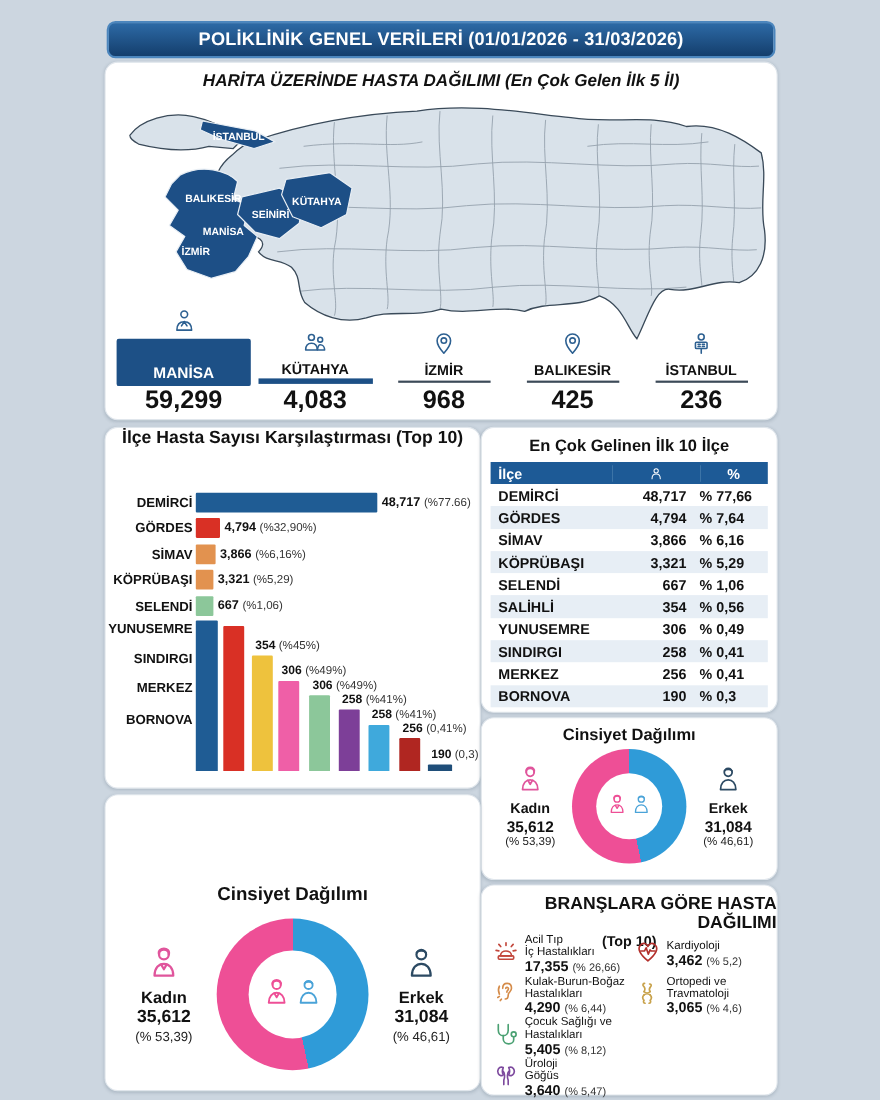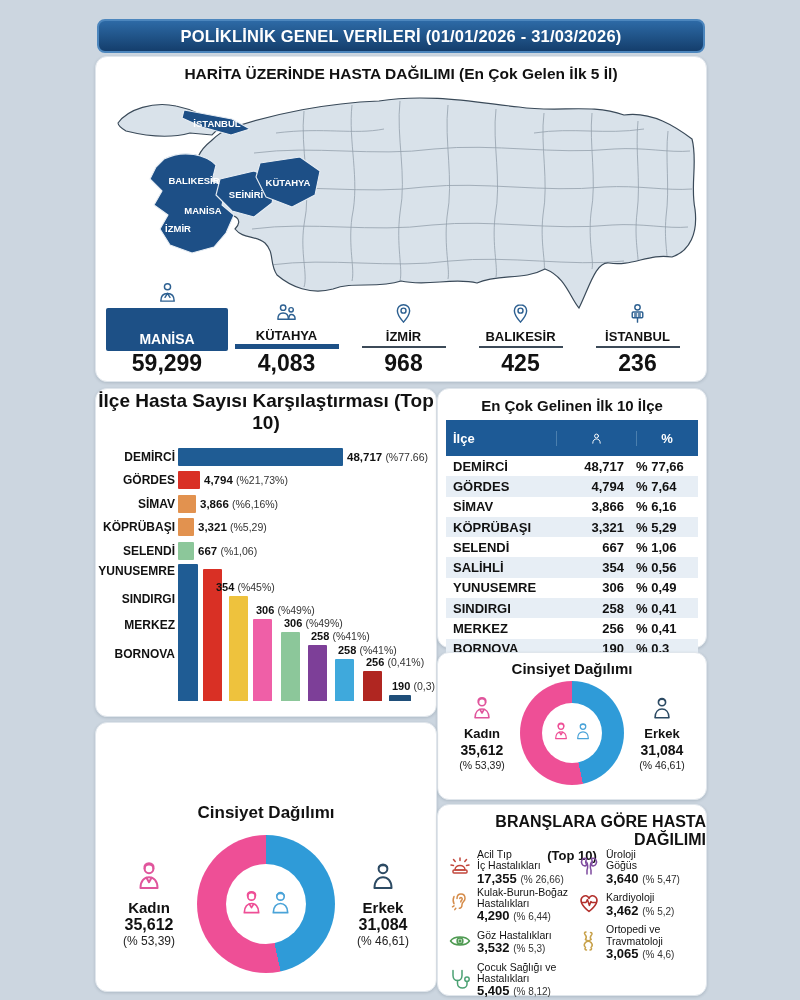--- a/index.html
+++ b/index.html
@@ -3,49 +3,49 @@
 <meta charset="utf-8">
 <style>
   html,body{margin:0;padding:0;}
   body{width:800px;height:1000px;background:#ccd6e0;font-family:"Liberation Sans",sans-serif;position:relative;overflow:hidden;color:#111;}
   .canvas{position:absolute;inset:0;}
   .card{position:absolute;background:#fff;border:1px solid #e0e6ec;border-radius:12px;box-shadow:0 1px 3px rgba(40,60,80,.18);}
   
   .header{position:absolute;left:97px;top:19px;width:604px;height:30px;background:linear-gradient(180deg,#2d6aa6,#143e6c);border:2px solid #4c86bd;border-radius:8px;display:flex;align-items:center;justify-content:center;color:#fff;font-weight:bold;font-size:16.5px;letter-spacing:.2px;}
   
   #map-card{left:95px;top:56px;width:610px;height:324px;}
-  .map-title{text-align:center;font-weight:bold;font-size:15.5px;margin-top:8px;}
+  .map-title{text-align:center;font-weight:bold;font-size:15.5px;margin-top:8px;font-style:italic;}
   #turkey{position:absolute;left:8px;top:26px;width:594px;height:240px;}
   #city-stats{position:absolute;left:10px;bottom:6px;width:590px;display:flex;align-items:flex-end;}
   .city-stat{display:flex;flex-direction:column;align-items:center;flex:1;}
   .city-stat svg{width:23px;height:23px;}
   .city-num{font-size:23px;font-weight:bold;line-height:1.05;}
   .manisa-box{width:122px;height:43px;background:#1d5086;border-radius:2px;display:flex;align-items:flex-end;justify-content:center;padding-bottom:4px;color:#fff;font-weight:bold;font-size:14px;box-sizing:border-box;}
   .city-label{font-weight:bold;font-size:13px;}
   .ul-thick{width:104px;height:5px;background:#1d5086;margin:1px 0 2px;}
   .ul-thin{width:84px;height:2px;background:#3c4a58;margin:2px 0 3px;}
   
   #left-chart-card{left:95px;top:388px;width:340px;height:327px;}
   .lc-title{font-size:15px;font-weight:bold;text-align:center;margin-top:9px;}
-  .lc-sub{font-size:19px;font-weight:bold;text-align:center;margin-top:1px;}
+  .lc-sub{font-size:16px;font-weight:bold;text-align:center;margin-top:1px;}
   #hbars{position:absolute;left:0;top:56px;width:100%;}
   .hrow{display:flex;align-items:center;height:23.5px;}
   .hlabel{width:79px;text-align:right;font-size:12px;font-weight:bold;flex:none;}
   .hbar{height:18px;margin-left:3px;flex:none;border-radius:1px;}
   .hval{margin-left:4px;font-size:11.5px;font-weight:bold;white-space:nowrap;}
   .pct{font-weight:normal;font-size:10.5px;color:#333;}
   #vchart{position:absolute;left:0;top:172px;width:100%;height:140px;}
   .vlabel{position:absolute;width:79px;text-align:right;font-size:12px;font-weight:bold;}
   .vbar{position:absolute;bottom:0;border-radius:1px 1px 0 0;}
   .vval{position:absolute;font-size:11px;font-weight:bold;white-space:nowrap;}
   
   #table-card{left:437px;top:388px;width:268px;height:258px;}
   .tc-title{font-size:15px;font-weight:bold;text-align:center;margin-top:8px;}
   #ilce-table{position:absolute;left:8px;right:8px;top:31px;}
-  .thead{display:flex;background:#1d5a96;color:#fff;height:36px;align-items:center;font-weight:bold;font-size:13px;}
+  .thead{display:flex;background:#1d5a96;color:#fff;height:20px;align-items:center;font-weight:bold;font-size:13px;}
   .thead .hcell-sep{box-shadow:inset 1px 0 0 #4b7fae;}
   .tname{flex:1;padding-left:7px;}
   .tcount{width:80px;text-align:right;padding-right:12px;box-sizing:border-box;}
   .tpct{width:62px;padding-right:10px;box-sizing:border-box;}
   .thead .tcount{display:flex;justify-content:center;padding-right:0;}
   .thead .tpct{text-align:center;padding-right:0;}
   .trow{display:flex;height:20.3px;align-items:center;font-size:13px;font-weight:bold;}
   .trow.alt{background:#e7eef5;}
   
   .g-title{font-weight:bold;text-align:center;}
@@ -195,21 +195,21 @@
     <div class="lc-sub">İlçe Hasta Sayısı Karşılaştırması (Top 10)</div>
     <div id="hbars">
         <div class="hrow">
           <span class="hlabel">DEMİRCİ</span>
           <span class="hbar" style="width: 165px; background: rgb(31, 92, 148);"></span>
           <span class="hval">48,717 <span class="pct">(%77.66)</span></span>
         </div>
         <div class="hrow">
           <span class="hlabel">GÖRDES</span>
           <span class="hbar" style="width: 22px; background: rgb(217, 48, 37);"></span>
-          <span class="hval">4,794 <span class="pct">(%21,73%)</span></span>
+          <span class="hval">4,794 <span class="pct">(%32,90%)</span></span>
         </div>
         <div class="hrow">
           <span class="hlabel">SİMAV</span>
           <span class="hbar" style="width: 18px; background: rgb(226, 146, 79);"></span>
           <span class="hval">3,866 <span class="pct">(%6,16%)</span></span>
         </div>
         <div class="hrow">
           <span class="hlabel">KÖPRÜBAŞI</span>
           <span class="hbar" style="width: 16px; background: rgb(226, 146, 79);"></span>
           <span class="hval">3,321 <span class="pct">(%5,29)</span></span>
@@ -221,21 +221,21 @@
         </div>
       </div>
     <div id="vchart">
         <div class="vlabel" style="top: 3px; left: 0px;">YUNUSEMRE</div>
         <div class="vlabel" style="top: 31px; left: 0px;">SINDIRGI</div>
         <div class="vlabel" style="top: 57px; left: 0px;">MERKEZ</div>
         <div class="vlabel" style="top: 86px; left: 0px;">BORNOVA</div>
         <div class="vbar" style="left: 82px; width: 20px; height: 137px; background: rgb(31, 92, 148);"></div>
         <div class="vbar" style="left: 107px; width: 19px; height: 132px; background: rgb(217, 48, 37);"></div>
         <div class="vbar" style="left: 133px; width: 19px; height: 105px; background: rgb(238, 194, 61);"></div>
-        <div class="vval" style="left: 120px; top: 20px;">354 <span class="pct">(%45%)</span></div>
+        <div class="vval" style="left: 136px; top: 20px;">354 <span class="pct">(%45%)</span></div>
         <div class="vbar" style="left: 157px; width: 19px; height: 82px; background: rgb(239, 95, 167);"></div>
         <div class="vval" style="left: 160px; top: 43px;">306 <span class="pct">(%49%)</span></div>
         <div class="vbar" style="left: 185px; width: 19px; height: 69px; background: rgb(140, 199, 154);"></div>
         <div class="vval" style="left: 188px; top: 56px;">306 <span class="pct">(%49%)</span></div>
         <div class="vbar" style="left: 212px; width: 19px; height: 56px; background: rgb(125, 63, 152);"></div>
         <div class="vval" style="left: 215px; top: 69px;">258 <span class="pct">(%41%)</span></div>
         <div class="vbar" style="left: 239px; width: 19px; height: 42px; background: rgb(63, 169, 220);"></div>
         <div class="vval" style="left: 242px; top: 83px;">258 <span class="pct">(%41%)</span></div>
         <div class="vbar" style="left: 267px; width: 19px; height: 30px; background: rgb(176, 38, 33);"></div>
         <div class="vval" style="left: 270px; top: 95px;">256 <span class="pct">(0,41%)</span></div>
@@ -420,31 +420,20 @@
               <path d="M11.8,7.6 C11.8,6.2 13.8,6 14.2,7.6 C14.6,9.3 12.6,9.4 12.8,11"></path>
               <path d="M6,5.5 C4.9,7.8 4.9,10.4 6,12.7 M4.5,15.8 L6,14.8 M6.8,18.6 L7.8,17.3"></path>
             </svg></span>
           <div class="b-text">
             <div class="b-name">Kulak-Burun-Boğaz
 Hastalıkları</div>
             <div class="b-val">4,290 <span class="pct">(% 6,44)</span></div>
           </div>
         </div>
         <div class="branch">
-          <span><svg viewBox="0 0 24 24" width="24" height="24" fill="none" stroke="#4e9a51" stroke-width="1.5" stroke-linecap="round" stroke-linejoin="round">
-              <path d="M2.5,12 C6,6.8 18,6.8 21.5,12 C18,17.2 6,17.2 2.5,12 Z"></path>
-              <circle cx="12" cy="12" r="2.9"></circle>
-              <circle cx="12" cy="12" r="0.9" fill="#4e9a51"></circle>
-            </svg></span>
-          <div class="b-text">
-            <div class="b-name">Göz Hastalıkları</div>
-            <div class="b-val">3,532 <span class="pct">(% 5,3)</span></div>
-          </div>
-        </div>
-        <div class="branch">
           <span><svg viewBox="0 0 24 24" width="24" height="24" fill="none" stroke="#4ba173" stroke-width="1.5" stroke-linecap="round" stroke-linejoin="round">
               <path d="M5,3.5 L5,8.5 C5,11.5 7,13.5 9.5,13.5 C12,13.5 14,11.5 14,8.5 L14,3.5"></path>
               <path d="M9.5,13.5 L9.5,16.5 C9.5,19.5 12,21 14.5,21 C17,21 19,19.3 19,17.3 L19,14.6"></path>
               <circle cx="19" cy="12.3" r="2.2"></circle>
             </svg></span>
           <div class="b-text">
             <div class="b-name">Çocuk Sağlığı ve
 Hastalıkları</div>
             <div class="b-val">5,405 <span class="pct">(% 8,12)</span></div>
           </div>

